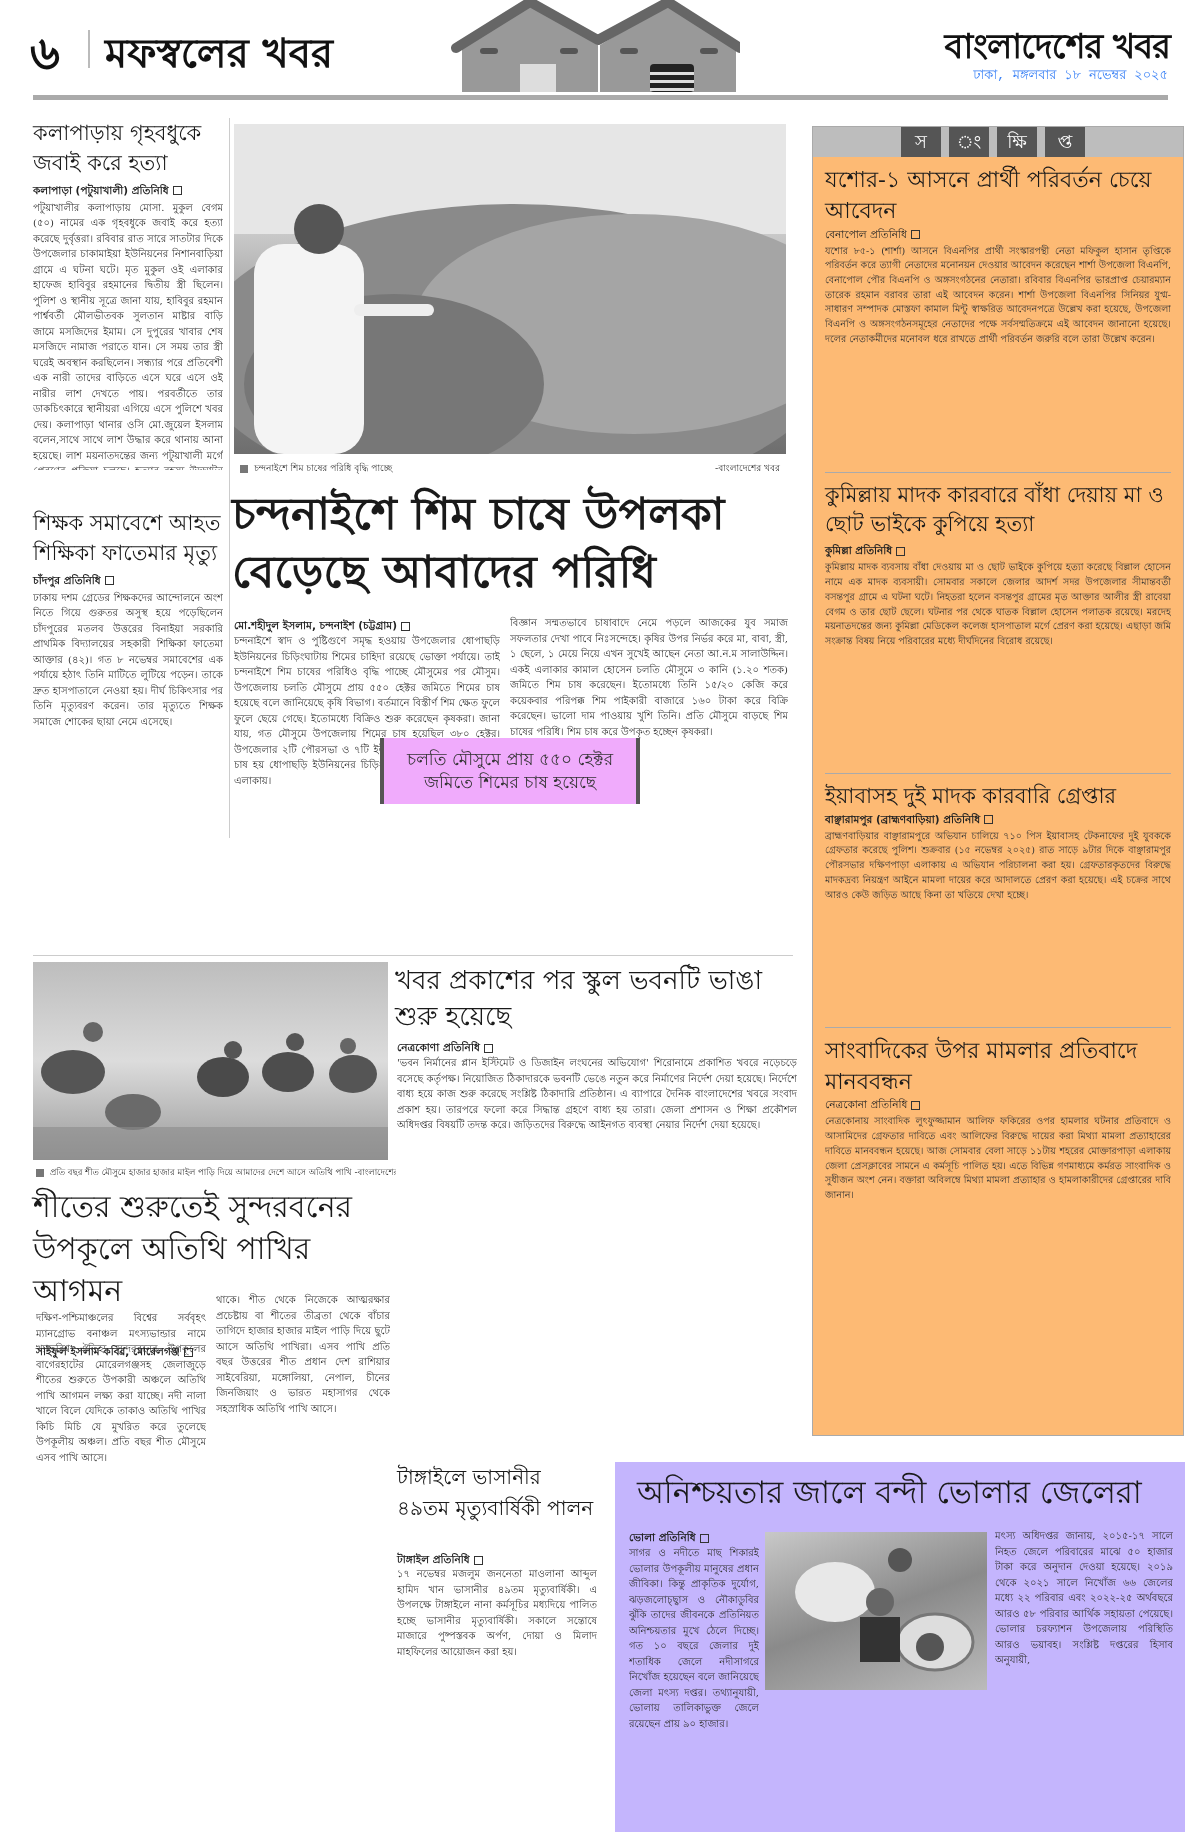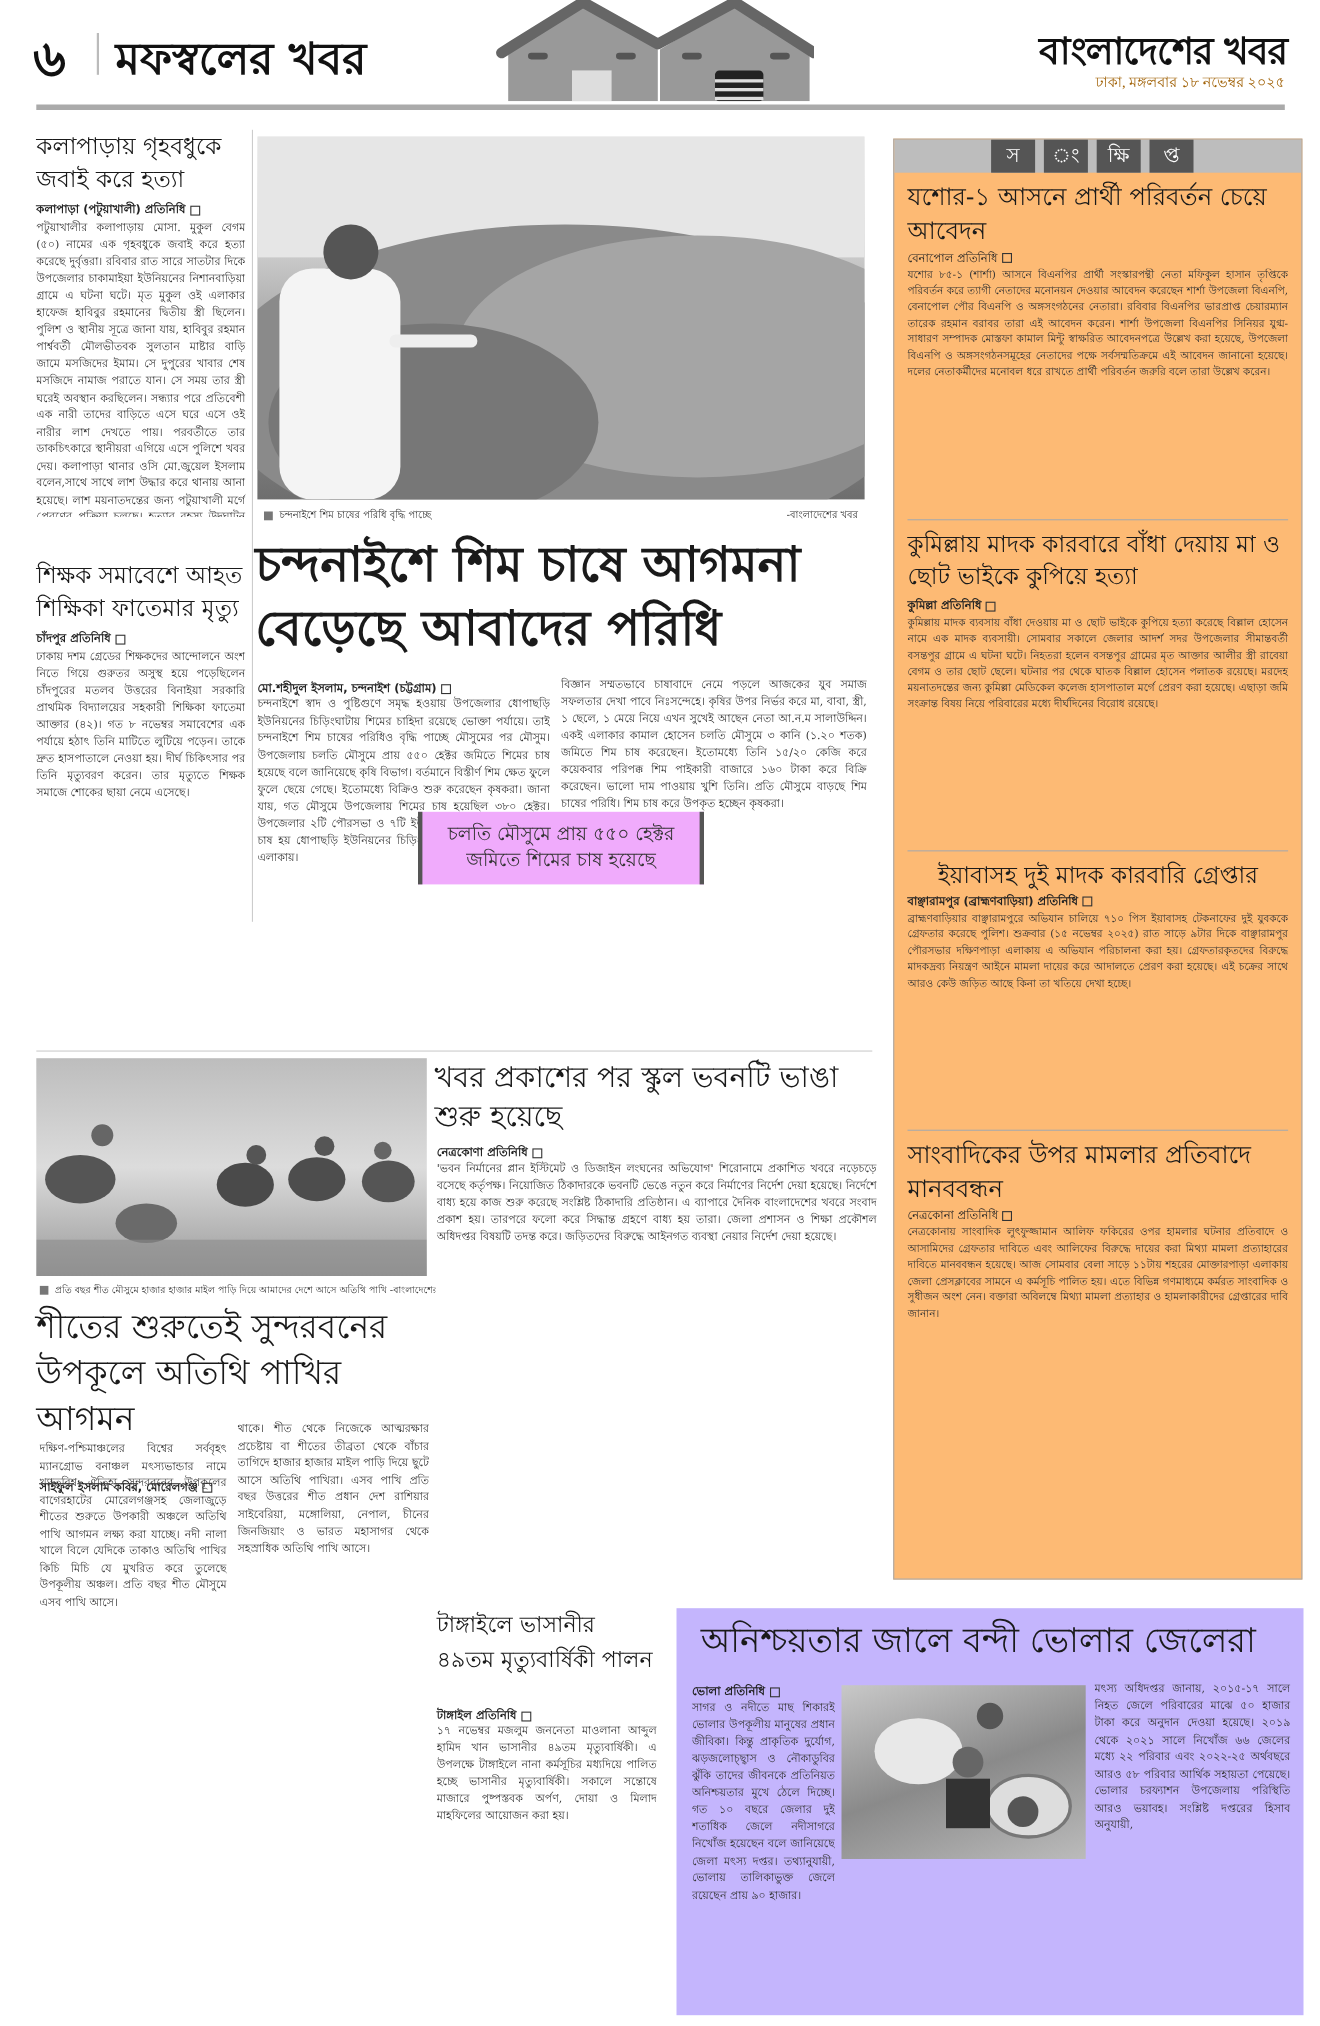--- a/index.html
+++ b/index.html
@@ -6,21 +6,21 @@
   body { width: 1200px; height: 1842px; background: #fff; font-family: "DejaVu Serif", serif; color: #222; position: relative; overflow: hidden; }
   .abs { position: absolute; }
 
   
   .page-num { left: 30px; top: 18px; font-size: 46px; font-weight: bold; color: #111; font-family: "DejaVu Sans", sans-serif; }
   .sep-bar { left: 88px; top: 30px; width: 2px; height: 38px; background: #bbb; }
   .section-title { left: 105px; top: 22px; font-size: 40px; font-weight: bold; color: #111; font-family: "DejaVu Serif", serif; }
   .rule-top { left: 33px; top: 95px; width: 1135px; height: 5px; background: #aaa; }
   .house { left: 450px; top: 0; width: 290px; height: 92px; }
   .brand { right: 30px; top: 20px; font-size: 34px; font-weight: 900; color: #111; font-family: "DejaVu Sans", sans-serif; letter-spacing: -1px; }
-  .dateline { right: 32px; top: 65px; font-size: 13px; color: #a16207; font-family: Liberation Serif, serif; }
+  .dateline { right: 32px; top: 65px; font-size: 13px; color: #3b82f6; font-family: Liberation Mono, monospace; }
 
   .headline { font-family: "DejaVu Sans", sans-serif; color: #1a1a1a; font-weight: normal; line-height: 1.3; }
   .byline { font-family: "DejaVu Sans", sans-serif; font-weight: bold; font-size: 10.5px; color: #222; }
   .byline .box { display:inline-block; width:9px; height:9px; border:1.5px solid #333; margin-left:4px; vertical-align:middle; }
   .body-text { font-family: "DejaVu Serif", serif; font-size: 10px; line-height: 1.55; color: #333; text-align: justify; }
   .caption { font-family: "DejaVu Sans", sans-serif; font-size: 9px; color: #333; }
   .caption .sq { display:inline-block; width:8px; height:8px; background:#777; margin-right:6px; vertical-align:middle; }
 
   .photo { background: linear-gradient(180deg,#e8e8e8 0%,#cfcfcf 30%,#9a9a9a 60%,#6e6e6e 100%); overflow:hidden; }
 
@@ -81,21 +81,21 @@
     <rect x="20" y="120" width="110" height="210" rx="30" fill="#f4f4f4"></rect>
     <circle cx="85" cy="105" r="25" fill="#555"></circle>
     <rect x="120" y="180" width="80" height="12" rx="6" fill="#eee"></rect>
   </svg>
 </div>
 <div class="abs caption" style="left:240px; top:461px; width:540px;">
   <span class="sq"></span><span>চন্দনাইশে শিম চাষের পরিধি বৃদ্ধি পাচ্ছে</span>
   <span style="float:right">-বাংলাদেশের খবর</span>
 </div>
 
-<h1 class="abs headline" style="left:232px; top:485px; width:560px; font-size:44px; line-height:1.32; font-weight:bold;">চন্দনাইশে শিম চাষে আগমনা বেড়েছে আবাদের পরিধি</h1>
+<h1 class="abs headline" style="left:232px; top:485px; width:560px; font-size:44px; line-height:1.32; font-weight:bold;">চন্দনাইশে শিম চাষে উপলকা বেড়েছে আবাদের পরিধি</h1>
 <div class="abs byline" style="left:234px; top:618px;"><span>মো.শহীদুল ইসলাম, চন্দনাইশ (চট্টগ্রাম)</span><span class="box"></span></div>
 <p class="abs body-text" style="left:234px; top:633px; width:266px; height:320px; overflow:hidden;">চন্দনাইশে স্বাদ ও পুষ্টিগুণে সমৃদ্ধ হওয়ায় উপজেলার ধোপাছড়ি ইউনিয়নের চিড়িংঘাটায় শিমের চাহিদা রয়েছে ভোক্তা পর্যায়ে। তাই চন্দনাইশে শিম চাষের পরিধিও বৃদ্ধি পাচ্ছে মৌসুমের পর মৌসুম। উপজেলায় চলতি মৌসুমে প্রায় ৫৫০ হেক্টর জমিতে শিমের চাষ হয়েছে বলে জানিয়েছে কৃষি বিভাগ। বর্তমানে বিস্তীর্ণ শিম ক্ষেত ফুলে ফুলে ছেয়ে গেছে। ইতোমধ্যে বিক্রিও শুরু করেছেন কৃষকরা। জানা যায়, গত মৌসুমে উপজেলায় শিমের চাষ হয়েছিল ৩৮০ হেক্টর। উপজেলার ২টি পৌরসভা ও ৭টি ইউনিয়নের মধ্যে অধিকাংশ শিম চাষ হয় ধোপাছড়ি ইউনিয়নের চিড়িংঘাটা ও দোহাজারী পৌরসভা এলাকায়।</p>
 <p class="abs body-text" style="left:510px; top:615px; width:278px; height:340px; overflow:hidden;">বিজ্ঞান সম্মতভাবে চাষাবাদে নেমে পড়লে আজকের যুব সমাজ সফলতার দেখা পাবে নিঃসন্দেহে। কৃষির উপর নির্ভর করে মা, বাবা, স্ত্রী, ১ ছেলে, ১ মেয়ে নিয়ে এখন সুখেই আছেন নেতা আ.ন.ম সালাউদ্দিন। একই এলাকার কামাল হোসেন চলতি মৌসুমে ৩ কানি (১.২০ শতক) জমিতে শিম চাষ করেছেন। ইতোমধ্যে তিনি ১৫/২০ কেজি করে কয়েকবার পরিপক্ক শিম পাইকারী বাজারে ১৬০ টাকা করে বিক্রি করেছেন। ভালো দাম পাওয়ায় খুশি তিনি। প্রতি মৌসুমে বাড়ছে শিম চাষের পরিধি। শিম চাষ করে উপকৃত হচ্ছেন কৃষকরা।</p>
 <div class="abs pull-quote" style="left:380px; top:738px; width:260px;">চলতি মৌসুমে প্রায় ৫৫০ হেক্টর জমিতে শিমের চাষ হয়েছে</div>
 
 <div class="abs" style="left:33px; top:955px; width:760px; height:1px; background:#ccc;"></div>
 
 <div class="abs photo" style="left:33px; top:962px; width:355px; height:198px; background:linear-gradient(180deg,#bdbdbd,#dcdcdc 50%,#9a9a9a);">
   <svg width="355" height="198">
     <ellipse cx="40" cy="110" rx="32" ry="22" fill="#555"></ellipse>
@@ -140,21 +140,21 @@
   <div class="inner-rule" style="margin:8px 12px;"></div>
 
   <div style="padding:0 12px;">
     <h3 class="headline" style="font-size:21px; line-height:1.4;">কুমিল্লায় মাদক কারবারে বাঁধা দেয়ায় মা ও ছোট ভাইকে কুপিয়ে হত্যা</h3>
     <div class="byline" style="margin-top:4px;"><span>কুমিল্লা প্রতিনিধি</span><span class="box"></span></div>
     <p class="body-text" style="font-size:9.5px; height:205px; overflow:hidden;">কুমিল্লায় মাদক ব্যবসায় বাঁধা দেওয়ায় মা ও ছোট ভাইকে কুপিয়ে হত্যা করেছে বিল্লাল হোসেন নামে এক মাদক ব্যবসায়ী। সোমবার সকালে জেলার আদর্শ সদর উপজেলার সীমান্তবর্তী বসন্তপুর গ্রামে এ ঘটনা ঘটে। নিহতরা হলেন বসন্তপুর গ্রামের মৃত আক্তার আলীর স্ত্রী রাবেয়া বেগম ও তার ছোট ছেলে। ঘটনার পর থেকে ঘাতক বিল্লাল হোসেন পলাতক রয়েছে। মরদেহ ময়নাতদন্তের জন্য কুমিল্লা মেডিকেল কলেজ হাসপাতাল মর্গে প্রেরণ করা হয়েছে। এছাড়া জমি সংক্রান্ত বিষয় নিয়ে পরিবারের মধ্যে দীর্ঘদিনের বিরোধ রয়েছে।</p>
   </div>
   <div class="inner-rule" style="margin:8px 12px;"></div>
 
   <div style="padding:0 12px;">
-    <h3 class="headline" style="font-size:21px; line-height:1.4;text-align:center;">ইয়াবাসহ দুই মাদক কারবারি গ্রেপ্তার</h3>
+    <h3 class="headline" style="font-size:21px; line-height:1.4;">ইয়াবাসহ দুই মাদক কারবারি গ্রেপ্তার</h3>
     <div class="byline"><span>বাঞ্ছারামপুর (ব্রাহ্মণবাড়িয়া) প্রতিনিধি</span><span class="box"></span></div>
     <p class="body-text" style="font-size:9.5px; height:190px; overflow:hidden;">ব্রাহ্মণবাড়িয়ার বাঞ্ছারামপুরে অভিযান চালিয়ে ৭১০ পিস ইয়াবাসহ টেকনাফের দুই যুবককে গ্রেফতার করেছে পুলিশ। শুক্রবার (১৫ নভেম্বর ২০২৫) রাত সাড়ে ৯টার দিকে বাঞ্ছারামপুর পৌরসভার দক্ষিণপাড়া এলাকায় এ অভিযান পরিচালনা করা হয়। গ্রেফতারকৃতদের বিরুদ্ধে মাদকদ্রব্য নিয়ন্ত্রণ আইনে মামলা দায়ের করে আদালতে প্রেরণ করা হয়েছে। এই চক্রের সাথে আরও কেউ জড়িত আছে কিনা তা খতিয়ে দেখা হচ্ছে।</p>
   </div>
   <div class="inner-rule" style="margin:8px 12px;"></div>
 
   <div style="padding:0 12px;">
     <h3 class="headline" style="font-size:22px; line-height:1.4;">সাংবাদিকের উপর মামলার প্রতিবাদে মানববন্ধন</h3>
     <div class="byline" style="font-weight:normal;"><span>নেত্রকোনা প্রতিনিধি</span><span class="box"></span></div>
     <p class="body-text" style="font-size:9.5px; height:330px; overflow:hidden;">নেত্রকোনায় সাংবাদিক লুৎফুজ্জামান আলিফ ফকিরের ওপর হামলার ঘটনার প্রতিবাদে ও আসামিদের গ্রেফতার দাবিতে এবং আলিফের বিরুদ্ধে দায়ের করা মিথ্যা মামলা প্রত্যাহারের দাবিতে মানববন্ধন হয়েছে। আজ সোমবার বেলা সাড়ে ১১টায় শহরের মোক্তারপাড়া এলাকায় জেলা প্রেসক্লাবের সামনে এ কর্মসূচি পালিত হয়। এতে বিভিন্ন গণমাধ্যমে কর্মরত সাংবাদিক ও সুধীজন অংশ নেন। বক্তারা অবিলম্বে মিথ্যা মামলা প্রত্যাহার ও হামলাকারীদের গ্রেপ্তারের দাবি জানান।</p>
   </div>

